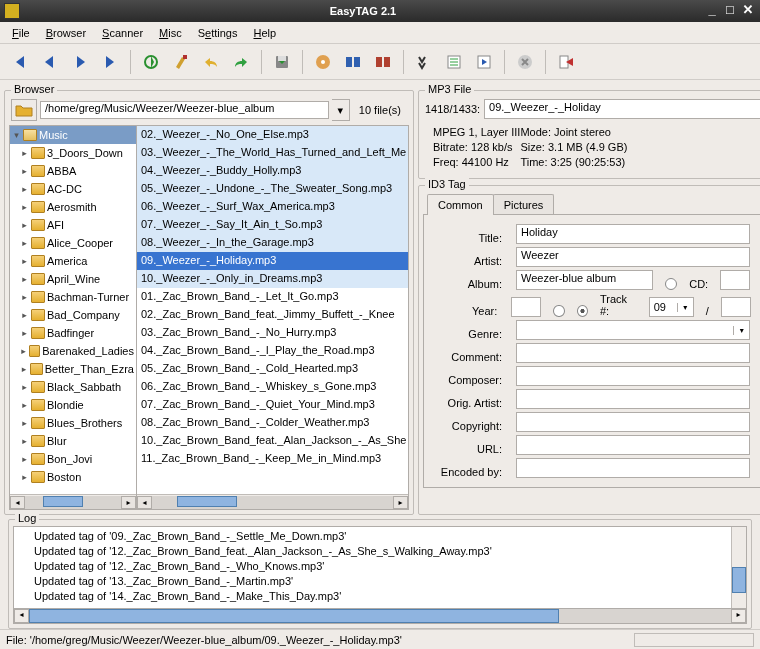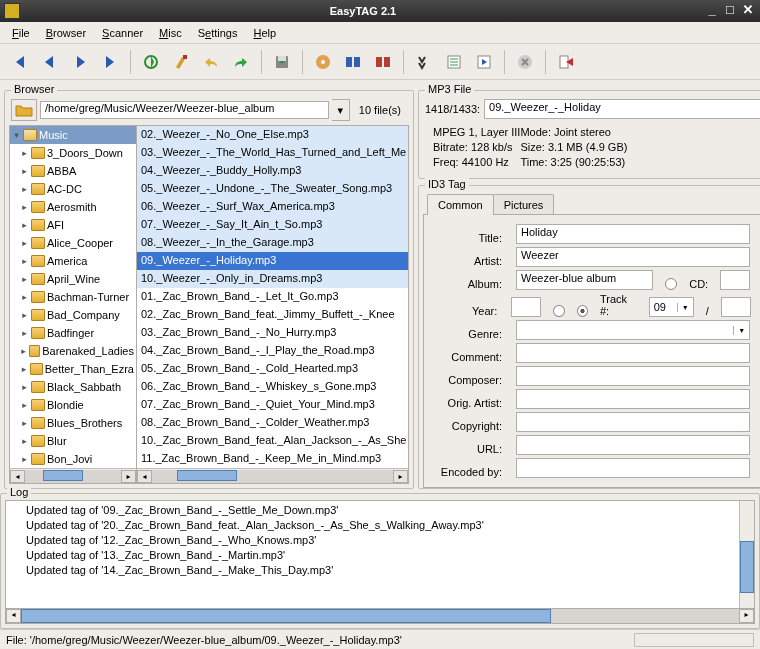--- a/index.html
+++ b/index.html
@@ -52,21 +52,21 @@
 .tab-body{border:1px solid #b0aca8;padding:6px 6px;background:#efebe7;margin-top:-1px}
 .field-row{display:flex;align-items:flex-end;margin:3px 0;gap:12px}
 .field-label{width:74px;text-align:right;padding-right:2px}
 .field-input{flex:1;height:20px;border:1px solid #b0aca8;background:#fff;padding:1px 4px}
 .field-input.sm{width:30px;flex:none}
 .circ{width:12px;height:12px;border:1px solid #888;border-radius:50%;background:#fff;cursor:pointer}
 .circ.on{background:radial-gradient(#555 30%,#fff 35%)}
 .sel-box{height:20px;border:1px solid #b0aca8;background:#fff;display:flex;align-items:center}
 .sel-box .v{flex:1;padding:0 4px}
 .sel-box .dd{width:16px;border-left:1px solid #b0aca8;text-align:center;font-size:8px;cursor:pointer}
-.log-fs{height:136px;margin:0 0}
+.log-fs{height:110px;margin:0 8px}
 .log-body{flex:1;background:#fff;border:1px solid #b0aca8;overflow:hidden;padding:2px 20px;line-height:15px;position:relative}
 .log-vscroll{position:absolute;right:0;top:0;bottom:0;width:15px;background:#efebe7;border-left:1px solid #c0bcb8}
 .log-vscroll .thumb{position:absolute;left:0;right:0;background:#8fb4e0;border:1px solid #5080b0}
 .log-hscroll{height:15px;background:#efebe7;border:1px solid #b0aca8;border-top:none;display:flex}
 .statusbar{height:20px;display:flex;align-items:center;padding:2px 6px;border-top:1px solid #d0ccc8}
 .status-text{flex:1}
 .status-grip{width:120px;height:14px;border:1px solid #c0bcb8}
 svg{display:block}
 </style>
 </head>
@@ -458,21 +458,21 @@
         </div>
       </div>
     </div>
   </div>
 </div>
 
 <div class="fieldset log-fs">
   <div class="fs-legend">Log</div>
   <div class="log-body" id="log-body">
     <div>Updated tag of '09._Zac_Brown_Band_-_Settle_Me_Down.mp3'</div>
-      <div>Updated tag of '20._Zac_Brown_Band_feat._Alan_Jackson_-_As_She_s_Walking_Away.mp3'</div>
+      <div>Updated tag of '12._Zac_Brown_Band_feat._Alan_Jackson_-_As_She_s_Walking_Away.mp3'</div>
       <div>Updated tag of '12._Zac_Brown_Band_-_Who_Knows.mp3'</div>
       <div>Updated tag of '13._Zac_Brown_Band_-_Martin.mp3'</div>
       <div>Updated tag of '14._Zac_Brown_Band_-_Make_This_Day.mp3'</div>
       <div class="log-vscroll">
         <div class="thumb" style="top:40px;bottom:15px"></div>
       </div>
   </div>
   <div class="log-hscroll">
     <div class="arr" style="width:15px;border:1px solid #b0aca8;text-align:center;font-size:8px">◂</div>
     <div style="flex:1;background:#d8d4d0;position:relative">

